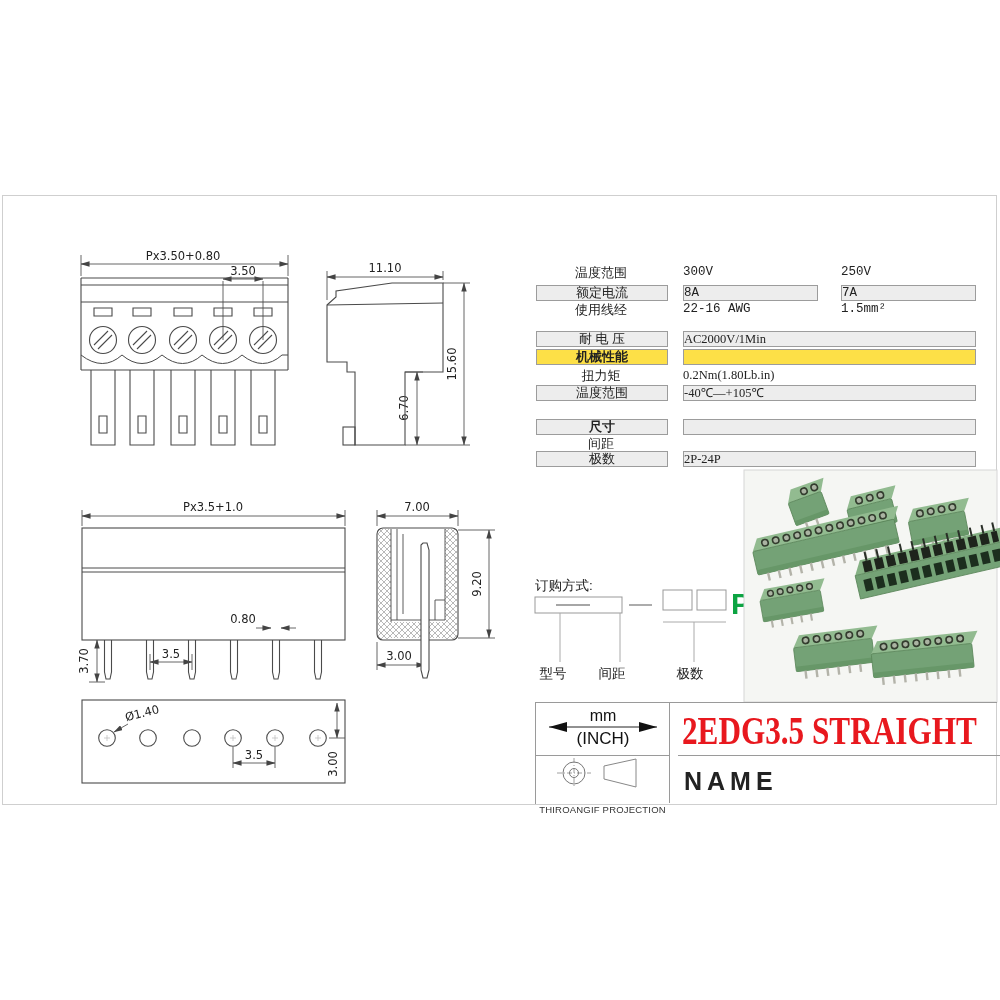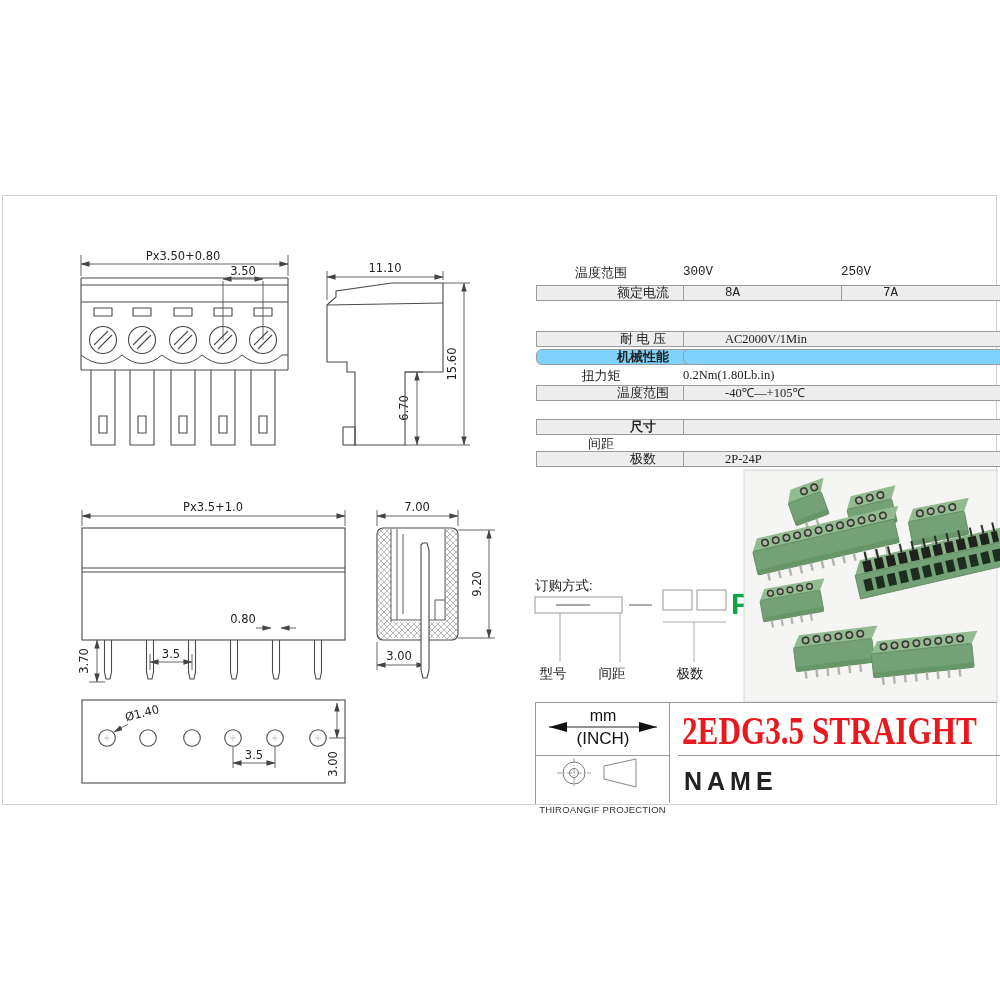--- a/index.html
+++ b/index.html
@@ -13,22 +13,22 @@
 
   
   .spec{position:absolute;left:536px;top:265px;width:445px;height:212px;}
   .srow{position:absolute;left:0;width:445px;height:17px;}
   .cell{position:absolute;height:15px;line-height:15px;}
   .lbl{left:0;width:130px;text-align:center;font-size:13px;color:#222;}
   .val{font-family:"Liberation Mono","DejaVu Sans Mono",monospace;font-size:12.5px;color:#222;text-align:left;}
   .v1{left:147px;width:133px;}
   .v2{left:305px;width:133px;}
   .vspan{left:147px;width:291px;font-family:Liberation Serif, serif;}
-  .boxed{background:#ededed;border:1px solid #9c9c9c;height:14px;line-height:14px;padding-left:41px;}
-  .dark{background:#7dd3fc;border-radius:6px;}
+  .boxed{background:#ededed;border:1px solid #9c9c9c;height:14px;line-height:14px;}
+  .dark{background:#fde047;}
   .bold{font-weight:bold;}
 
   
   .tblock{position:absolute;left:535px;top:702px;width:461px;height:101px;
           border-top:1px solid #9a9a9a;border-left:1px solid #9a9a9a;}
   .tb-c1{position:absolute;left:0;top:0;width:133px;height:52px;border-right:1px solid #9a9a9a;border-bottom:1px solid #9a9a9a;text-align:center;text-decoration:underline;}
   .tb-c2{position:absolute;left:134px;top:0;width:327px;height:52px;border-bottom:1px solid #9a9a9a;overflow:hidden;margin-left:8px;}
   .tb-c3{position:absolute;left:0;top:53px;width:133px;height:47px;border-right:1px solid #9a9a9a;text-align:center;}
   .tb-c4{position:absolute;left:134px;top:53px;width:327px;height:47px;}
   .ptitle{display:inline-block;margin:9px 0 0 4px;font-family:"Liberation Serif","DejaVu Serif",serif;
@@ -431,20 +431,25 @@
     <div class="srow" style="top:0px">
       <div class="cell lbl">温度范围</div>
       <div class="cell val v1">300V</div>
       <div class="cell val v2">250V</div>
     </div>
     <div class="srow" style="top:20px">
       <div class="cell lbl boxed">额定电流</div>
       <div class="cell val v1 boxed">8A</div>
       <div class="cell val v2 boxed">7A</div>
     </div>
+    <div class="srow" style="top:37px">
+      <div class="cell lbl">使用线经</div>
+      <div class="cell val v1">22-16 AWG</div>
+      <div class="cell val v2">1.5mm²</div>
+    </div>
     <div class="srow" style="top:66px">
       <div class="cell lbl boxed">耐 电 压</div>
       <div class="cell val vspan boxed">AC2000V/1Min</div>
     </div>
     <div class="srow" style="top:84px">
       <div class="cell lbl boxed dark bold">机械性能</div>
       <div class="cell val vspan boxed dark"></div>
     </div>
     <div class="srow" style="top:103px">
       <div class="cell lbl">扭力矩</div>

